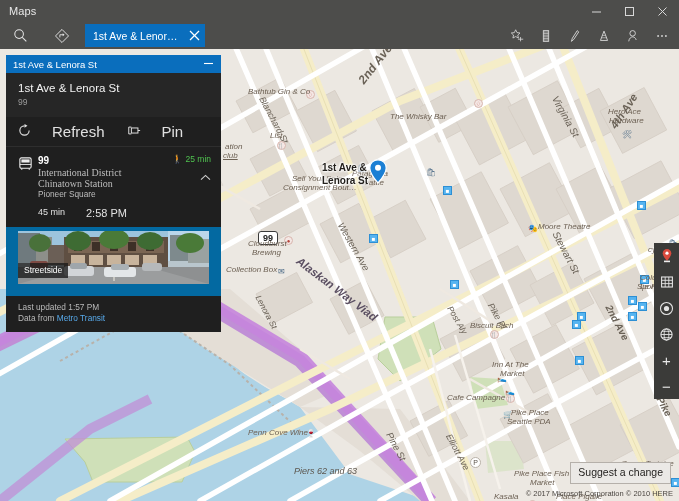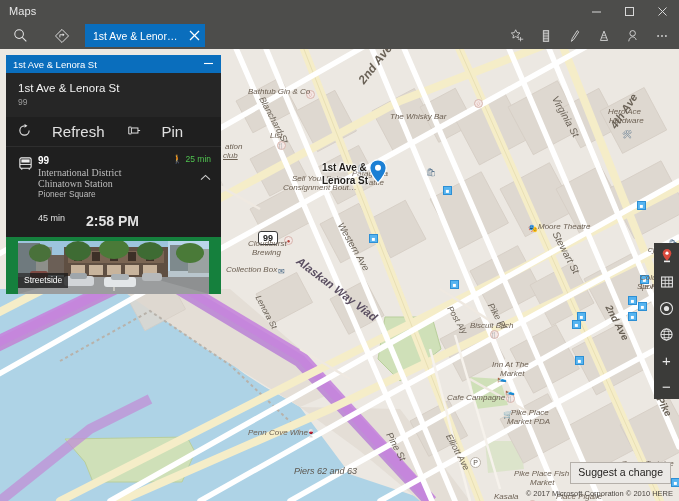--- a/index.html
+++ b/index.html
@@ -134,28 +134,28 @@
   }
   .act { display:flex; align-items:center; color:#e2e2e2; margin-right:22px; }
   .act .al { font-size:15px; margin-left:21px; color:#e0e0e0; }
 
   .route-row { background:#1f1f1f; padding:7px 10px 8px 12px; display:flex; }
   .rr-ic { width:20px; padding-top:2px; color:#ededed; }
   .rr-body { flex:1; min-width:0; }
   .rr-num { font-size:10px; font-weight:bold; color:#ffffff; line-height:13px; }
   .rr-d1 { font-size:10px; color:#bdbdbd; line-height:11px;font-family:Liberation Serif, serif; }
   .rr-d2 { font-size:8.3px; color:#bdbdbd; line-height:11px; }
-  .rr-times { margin-top:13px; display:flex; }
+  .rr-times { margin-top:7px; display:flex; }
   .rr-times .t1 { font-size:9px; color:#e2e2e2; width:48px; }
-  .rr-times .t2 { font-size:14px; color:#e2e2e2;font-weight:bold; }
+  .rr-times .t2 { font-size:11px; color:#e2e2e2; }
   .rr-right { width:50px; text-align:right; }
   .rr-eta { font-size:8.5px; color:#4fc24f; white-space:nowrap; }
   .rr-chev { color:#cfcfcf; font-size:9px; margin-top:10px; display:block; }
 
-  .street-wrap { padding:4px 12px 0 12px; background:#15803d; }
+  .street-wrap { padding:4px 12px 12px 12px; background:#0369a1; }
   .street {
     position:relative; width:191px; height:53px; overflow:hidden;
   }
   .street .slabel {
     position:absolute; left:0; bottom:6px; background:rgba(25,25,25,.78);
     color:#fff; font-size:8.5px; padding:2px 6px 3px 6px;
   }
   .card-foot { background:#1f1f1f; padding:6px 12px 8px 12px; }
   .cf1 { font-size:8.3px; color:#b9b9b9; line-height:11px; }
   .cf2 { font-size:8.3px; color:#b9b9b9; line-height:11px; }
@@ -437,21 +437,21 @@
       <div class="map-label poi-label" style="left:538px;top:173px;">Moore Theatre</div>
       <div class="map-label poi-label" style="left:248px;top:190px;">Cloudburst</div>
       <div class="map-label poi-label" style="left:252px;top:199px;">Brewing</div>
       <div class="map-label poi-label" style="left:226px;top:216px;">Collection Box</div>
       <div class="map-label poi-label" style="left:640px;top:233px;">Le Pichet</div>
       <div class="map-label poi-label" style="left:470px;top:272px;">Biscuit Bitch</div>
       <div class="map-label poi-label" style="left:492px;top:311px;">Inn At The</div>
       <div class="map-label poi-label" style="left:500px;top:320px;">Market</div>
       <div class="map-label poi-label" style="left:447px;top:344px;">Cafe Campagne</div>
       <div class="map-label poi-label" style="left:511px;top:359px;">Pike Place</div>
-      <div class="map-label poi-label" style="left:507px;top:368px;">Market PDA</div>
+      <div class="map-label poi-label" style="left:507px;top:368px;">Seattle PDA</div>
       <div class="map-label poi-label" style="left:248px;top:379px;">Penn Cove Wine</div>
       <div class="map-label place-label" style="left:294px;top:417px;">Piers 62 and 63</div>
       <div class="map-label poi-label" style="left:514px;top:420px;">Pike Place Fish</div>
       <div class="map-label poi-label" style="left:530px;top:429px;">Market</div>
       <div class="map-label poi-label" style="left:621px;top:410px;">Green Tortoise</div>
       <div class="map-label poi-label" style="left:625px;top:419px;">Hostel</div>
       <div class="map-label poi-label" style="left:625px;top:428px;">Seattle</div>
       <div class="map-label poi-label" style="left:494px;top:443px;">Kasala</div>
       <div class="map-label poi-label" style="left:556px;top:443px;">Place Pigalle</div>
 
@@ -626,15 +626,22 @@
           <rect x="52" y="32" width="17" height="6" rx="2.5" fill="#9fa6ab"></rect>
           <rect x="86" y="36" width="32" height="10" rx="3" fill="#e3e6e8"></rect>
           <rect x="93" y="33" width="18" height="6" rx="2.5" fill="#aab1b5"></rect>
           <rect x="12" y="30" width="18" height="7" rx="2.5" fill="#7e4a43"></rect>
           <rect x="124" y="32" width="20" height="8" rx="3" fill="#b6b9bb"></rect>
         </svg>
         <span class="slabel">Streetside</span>
       </div>
     </div>
 
+    <div class="card-foot">
+      <div class="cf1">Last updated 1:57 PM</div>
+      <div class="cf2">
+        <span>Data from</span>
+        <a href="#">Metro Transit</a>
+      </div>
+    </div>
 
   </div>
 </div>
 
 </body></html>

